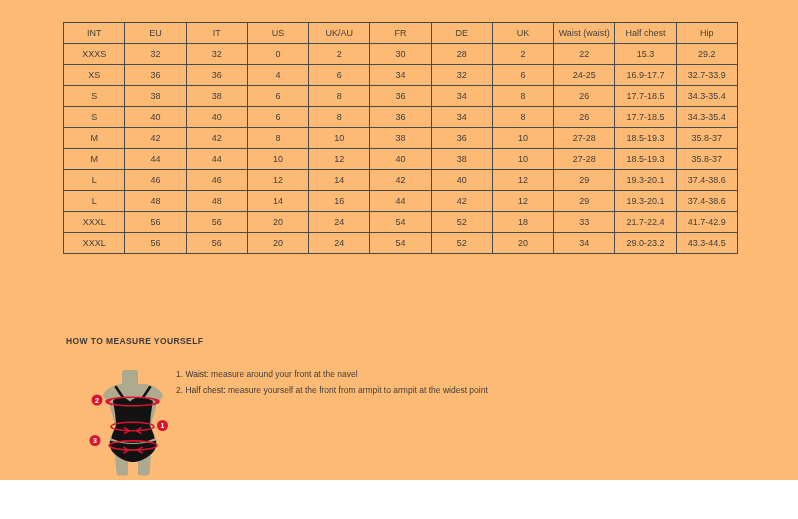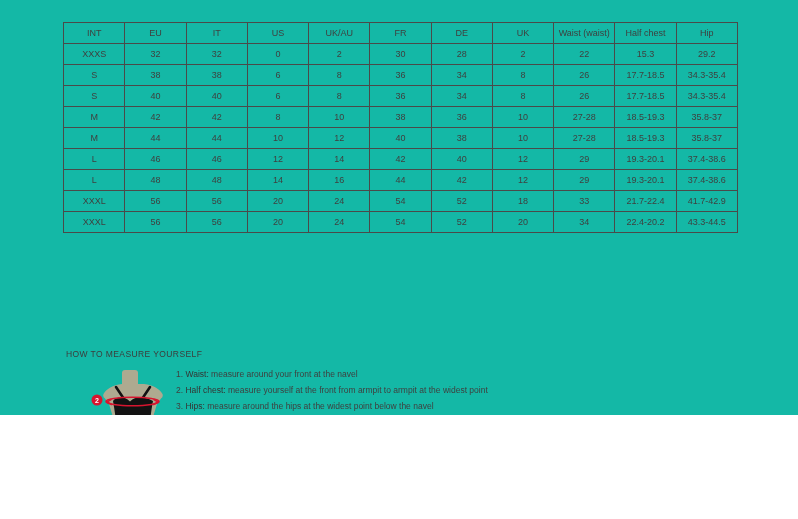--- a/index.html
+++ b/index.html
@@ -9,21 +9,21 @@
     --border: #4a4a49;
   }
   * { box-sizing: border-box; }
   html, body { margin: 0; padding: 0; }
   body {
     width: 798px; height: 519px;
     background: #ffffff;
     font-family: "Liberation Sans", sans-serif;
     color: var(--text);
   }
-  .page { position: relative; width: 798px; height: 415px; background: #14b8a6; overflow: hidden; }
+  .page { position: relative; width: 798px; height: 480px; background: #fdba74; overflow: hidden; }
 
   
   .size-table {
     position: absolute; left: 63px; top: 22px; width: 675px;
     border-collapse: collapse; table-layout: fixed;
     border: 1.5px solid var(--border);
   }
   .size-table th, .size-table td {
     border: 1px solid var(--border);
     height: 21px;
@@ -32,22 +32,22 @@
     font-weight: 400;
     text-align: center;
     vertical-align: middle;
     color: var(--text);
     white-space: nowrap;
     overflow: hidden;
   }
 
   
   .measure-title {
-    position: absolute; left: 66px; top: 349px;
-    font-size: 8.5px; font-weight: 400; letter-spacing: 0.4px;
+    position: absolute; left: 66px; top: 336px;
+    font-size: 8.5px; font-weight: 700; letter-spacing: 0.4px;
     color: #3c3c3b;
   }
   .figure {
     position: absolute; left: 80px; top: 368px;
     width: 106px; height: 113px;
   }
   .steps {
     position: absolute; left: 176px; top: 370px;
     margin: 0; padding: 0; list-style: none;
     font-size: 8.5px; color: var(--text);
@@ -95,20 +95,33 @@
           <td>0</td>
           <td>2</td>
           <td>30</td>
           <td>28</td>
           <td>2</td>
           <td>22</td>
           <td>15.3</td>
           <td>29.2</td>
         </tr>
         <tr>
+          <td>XS</td>
+          <td>36</td>
+          <td>36</td>
+          <td>4</td>
+          <td>6</td>
+          <td>34</td>
+          <td>32</td>
+          <td>6</td>
+          <td>24-25</td>
+          <td>16.9-17.7</td>
+          <td>32.7-33.9</td>
+        </tr>
+        <tr>
           <td>S</td>
           <td>38</td>
           <td>38</td>
           <td>6</td>
           <td>8</td>
           <td>36</td>
           <td>34</td>
           <td>8</td>
           <td>26</td>
           <td>17.7-18.5</td>
@@ -195,21 +208,21 @@
         <tr>
           <td>XXXL</td>
           <td>56</td>
           <td>56</td>
           <td>20</td>
           <td>24</td>
           <td>54</td>
           <td>52</td>
           <td>20</td>
           <td>34</td>
-          <td>22.4-20.2</td>
+          <td>29.0-23.2</td>
           <td>43.3-44.5</td>
         </tr>
       </tbody>
   </table>
 
   <div class="measure-title">HOW TO MEASURE YOURSELF</div>
 
   <svg class="figure" viewBox="0 0 106 113" xmlns="http://www.w3.org/2000/svg">
 
     <g>
@@ -258,16 +271,15 @@
     </g>
     <g>
       <circle class="red-fill" cx="15" cy="72.5" r="5.5"></circle>
       <text class="badge-num" x="15" y="75.1">3</text>
     </g>
   </svg>
 
   <ol class="steps">
       <li><span>1. </span><b>Waist:</b><span> measure around your front at the navel</span></li>
       <li><span>2. </span><b>Half chest:</b><span> measure yourself at the front from armpit to armpit at the widest point</span></li>
-      <li><span>3. </span><b>Hips:</b><span> measure around the hips at the widest point below the navel</span></li>
     </ol>
 
 </div>
 
 </body></html>

